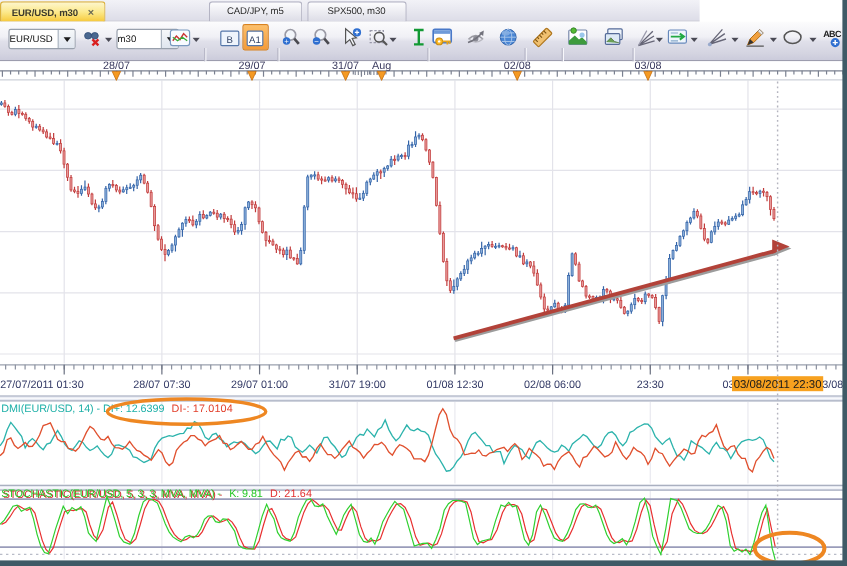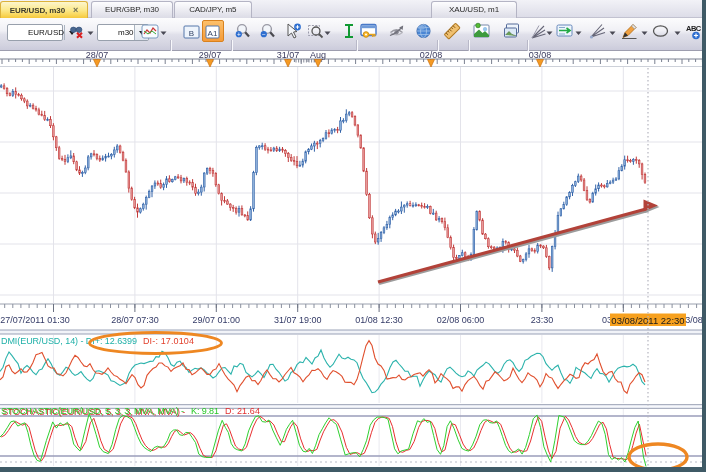--- a/index.html
+++ b/index.html
@@ -1,35 +1,34 @@
 <!DOCTYPE html>
 <html><head><meta charset="utf-8"><title>chart</title><style>
 *{margin:0;padding:0;box-sizing:border-box}
 html,body{width:706px;height:472px;overflow:hidden;font-family:"Liberation Sans",sans-serif;background:#fff}
 #app{position:relative;width:706px;height:472px}
-#tabbar{position:absolute;left:0;top:0;width:706px;height:18px;background:linear-gradient(#f2f2f7,#dddde8);border-bottom:1px solid #c2c2d0}
+#tabbar{position:absolute;left:0;top:0;width:583px;height:18px;background:linear-gradient(#f2f2f7,#dddde8);border-bottom:1px solid #c2c2d0}
 .tab{position:absolute;top:1px;height:17px;font-size:8px;letter-spacing:-0.1px;color:#2a2a2a;background:linear-gradient(#fdfdfe,#dcdce6);border:1px solid #b4b4c4;border-bottom:none;border-radius:3px 3px 0 0;text-align:center;line-height:16px}
 .tab.active{background:linear-gradient(#fdf6cd,#fce98c 50%,#f9d75c 80%,#f5c83c);border-color:#dcb23c;color:#3c3a2c;font-weight:bold;z-index:2}
 .tx{color:#6a6a55;font-weight:bold;margin-left:8px;font-size:9px}
 #toolbar{position:absolute;left:0;top:18px;width:706px;height:33px;background:linear-gradient(#fcfcfd,#f0f0f5 40%,#e0e0ea 52%,#d3d3e0 85%,#cbcbdb);border-bottom:1px solid #9d9dae}
 .combo{position:absolute;height:17px;background:#fff;border:1px solid #98a0ac;border-radius:2px;font-size:8px;color:#111;display:flex;align-items:center}
-.combo span:first-child{padding-left:20px;flex:1}
+.combo span:first-child{padding-left:0;flex:1}
 .cbtn{width:14px;height:15px;background:linear-gradient(#f6f8fa,#dfe5ee);border-left:1px solid #aab4c0;position:relative}.cbtn:after{content:"";position:absolute;left:4px;top:6px;border:3px solid transparent;border-top:4px solid #1a1a1a;border-bottom:none}
 .vsep{position:absolute;top:22px;width:1px;height:22px;background:#b8b8c8;box-shadow:1px 0 0 #f8f8fc}
 #rightstrip{position:absolute;right:0;top:0;width:4px;height:472px;background:#3f5a66;z-index:9}
 #bottombar{position:absolute;left:0;top:467px;width:706px;height:5px;background:#3f5a66;z-index:8}
 text{font-family:"Liberation Sans",sans-serif}
 </style></head>
 <body>
 <div id="app">
 <div id="tabbar">
       <div class="tab active" style="left:0px;width:88px">EUR/USD, m30<span class="tx">×</span></div>
-      <div class="tab" style="left:91px;width:82px">EUR/GBP, m30</div>
       <div class="tab" style="left:174px;width:77.5px">CAD/JPY, m5</div>
-      <div class="tab" style="left:431px;width:86px">XAU/USD, m1</div>
+      <div class="tab" style="left:255.5px;width:83px">SPX500, m30</div>
     </div>
 <div id="toolbar">
       <div class="combo" style="left:7px;top:6px;width:56px">
         <span>EUR/USD</span>
         <span class="cbtn"></span>
       </div>
       <svg style="position:absolute;left:68px;top:4px" width="18" height="26" viewBox="0 0 18 26">
         <ellipse cx="5.4" cy="7.8" rx="2.9" ry="2.7" fill="#4a6890" stroke="#34507a" stroke-width="0.7"></ellipse>
         <ellipse cx="11" cy="7.8" rx="2.9" ry="2.7" fill="#4a6890" stroke="#34507a" stroke-width="0.7"></ellipse>
         <path d="M7.7 7.3 Q8.2 6.3 8.8 7.3" stroke="#34507a" stroke-width="0.9" fill="none"></path>

